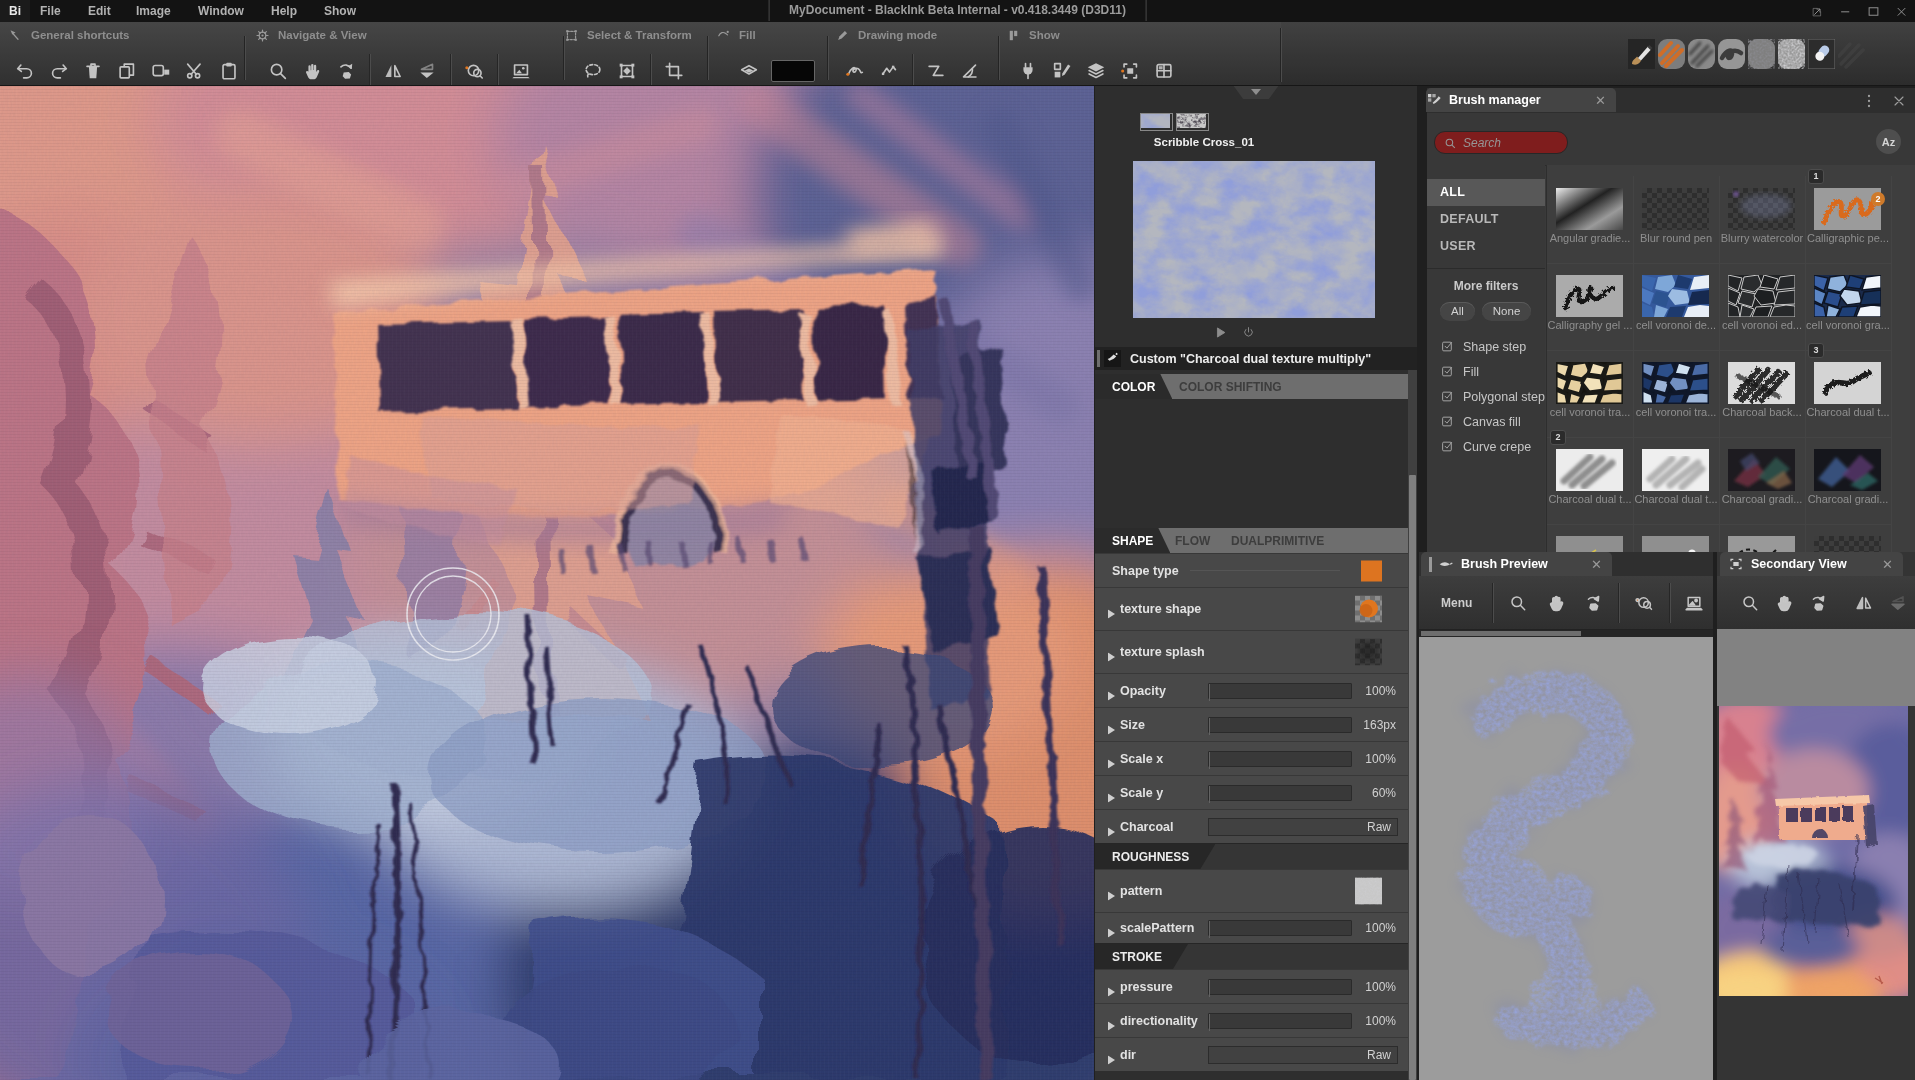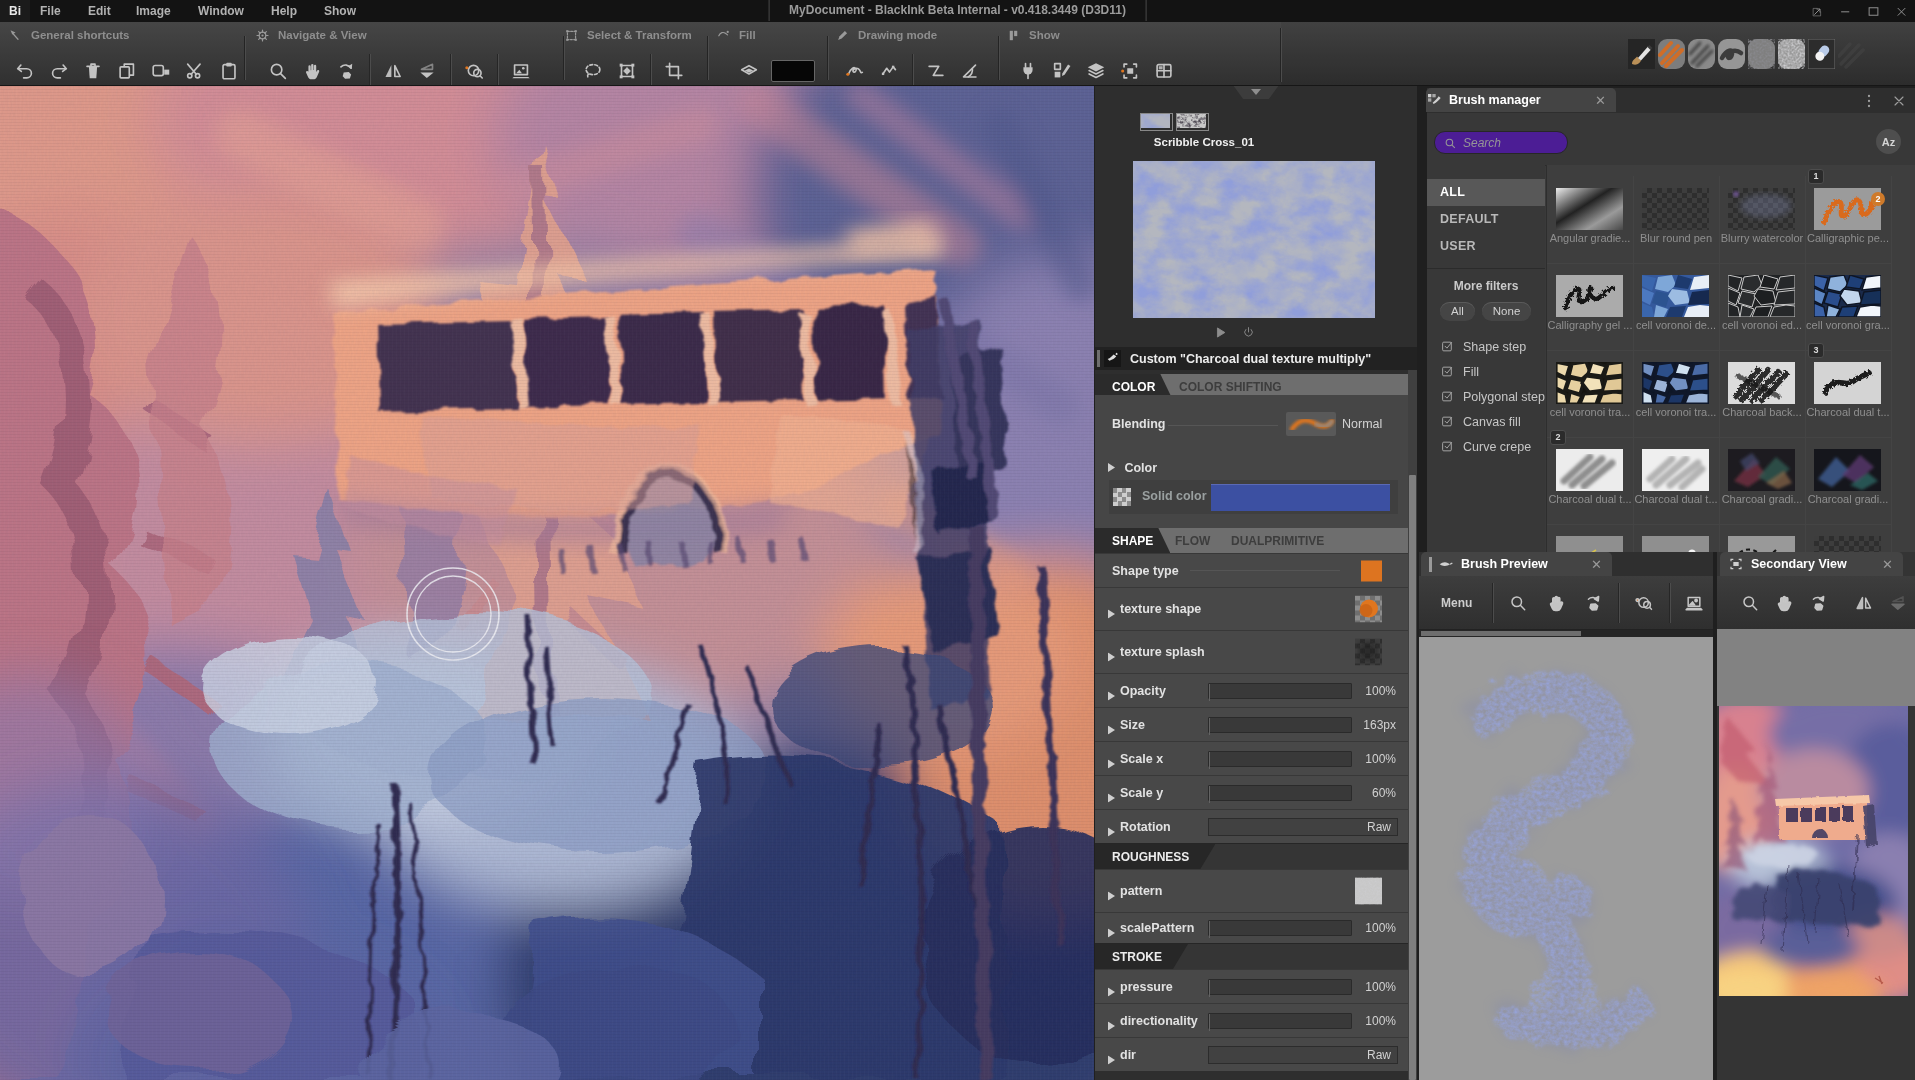--- a/index.html
+++ b/index.html
@@ -101,21 +101,21 @@
 .panel-tab .pic svg .f{fill:#d0d0d0;stroke:none;}
 .panel-tab .t{color:#ffffff;font-size:12.5px;font-weight:700;white-space:nowrap;}
 .panel-tab .x{margin-left:auto;padding-right:10px;color:#9a9a9a;font-size:13px;}
 .mgr{position:absolute;left:10px;top:3px;width:488px;height:464px;background:#3a3a3a;overflow:hidden;}
 .mgr-head{position:absolute;left:0;top:0;width:488px;height:25px;background:#2e2e2e;}
 .mgr-headbtns{position:absolute;right:8px;top:0;height:25px;display:flex;gap:14px;align-items:center;}
 .mgr-headbtns .ic{width:16px;height:16px;margin:0;}
 .mgr-headbtns .ic svg *{stroke:#9f9f9f;stroke-width:1.7;}
 .mgr-headbtns .ic svg .f{fill:#9f9f9f;stroke:none;}
 .mgr-search{position:absolute;left:0;top:25px;width:488px;height:52px;background:#383838;border-bottom:1px solid #2c2c2c;}
-.search-pill{position:absolute;left:7px;top:18px;width:132px;height:21px;border-radius:11px;background:#4c1d95;
+.search-pill{position:absolute;left:7px;top:18px;width:132px;height:21px;border-radius:11px;background:#7f1d1d;
  border:1px solid #272727;display:flex;align-items:center;color:#969696;}
 .search-pill .sic{width:13px;height:13px;margin:0 6px 0 9px;}
 .search-pill .sic svg *{stroke:#969696;stroke-width:2;fill:none;}
 .search-pill .ph{font-size:12px;font-style:italic;}
 .az{position:absolute;right:14px;top:16px;width:25px;height:25px;border-radius:50%;background:#4e4e4e;
  color:#d5d5d5;font-size:11px;font-weight:700;display:flex;align-items:center;justify-content:center;}
 .mgr-side{position:absolute;left:0;top:77px;width:118px;height:387px;background:#383838;}
 .side-item{position:relative;width:118px;height:27px;line-height:27px;padding-left:13px;box-sizing:border-box;
  color:#b9b9b9;font-size:12.5px;font-weight:700;letter-spacing:.3px;}
 .side-item.active{background:#585858;color:#fff;}
@@ -755,42 +755,20 @@
           </svg>
     </div>
     <div class="t">Custom "Charcoal dual texture multiply"</div>
   </div>
 
   <div class="tabbar" style="top:289px">
     <div class="atab">COLOR</div>
     <div class="gtab" style="left:84px">COLOR SHIFTING</div>
   </div>
 
-  <div class="colorsec">
-    <div style="position:absolute;left:17px;top:22px" class="brow-label">Blending</div>
-    <div style="position:absolute;left:73px;top:30px;width:110px;height:1px;background:#565656"></div>
-    <div style="position:absolute;left:191px;top:17px;width:50px;height:24px;background:#595959;border-radius:2px">
-      <svg width="50" height="24" viewBox="0 0 50 24">
-            <path d="M6 17 C14 6 22 7 30 12 C38 17 44 13 46 9" stroke="#e0761f" stroke-width="4.5" fill="none" stroke-linecap="round" filter="url(#soft)"></path>
-            <path d="M30 12 C38 17 44 13 46 9" stroke="#8a8a8a" stroke-width="3" fill="none" stroke-linecap="round" filter="url(#soft)"></path>
-          </svg>
-    </div>
-    <div style="position:absolute;left:247px;top:22px;font-weight:400;color:#d2d2d2;font-size:12.5px">Normal</div>
-    <div style="position:absolute;left:12px;top:63px">
-      <span class="caret"><svg viewBox="0 0 8 9" width="8" height="9">
-              <path class="f" d="M1 0 L8 4.5 L1 9 Z" fill="#cfcfcf"></path>
-            </svg></span>
-      <span class="brow-label" style="margin-left:5px">Color</span>
-    </div>
-    <div style="position:absolute;left:14px;top:85px;width:289px;height:34px;background:#3f3f3f">
-      <div style="position:absolute;left:4px;top:8px;width:18px;height:18px;background:repeating-conic-gradient(#cdcdcd 0 25%,#8b8b8b 0 50%) 0 0/9px 9px"></div>
-      <div style="position:absolute;left:33px;top:9px;font-size:12.5px;font-weight:700" class="muted">Solid color</div>
-      <div id="solidColor" style="position: absolute; left: 102px; top: 4px; width: 179px; height: 26px; border-top: 1px solid rgb(90, 105, 181); background: rgb(60, 80, 162);"></div>
-    </div>
-  </div>
 
   <div class="tabbar" style="top:443px">
     <div class="atab">SHAPE</div>
     <div class="gtab" style="left:80px">FLOW</div>
     <div class="gtab" style="left:136px">DUALPRIMITIVE</div>
   </div>
 
   <div class="rows" id="propsRows">
         <div class="prow" style="height: 33px;">
           <span class="lab" style="left:17px">Shape type</span>
@@ -847,21 +825,21 @@
               <path d="M1 0 L8 4.5 L1 9 Z" fill="#cfcfcf"></path>
             </svg></span>
   <span class="lab">Scale y</span>
           <span class="slider"><span class="sfill" style="width:60%"></span></span>
        <span class="pval">60%</span>
         </div>
         <div class="prow" style="height: 33px;">
           <span class="car"><svg viewBox="0 0 8 9" width="8" height="9">
               <path d="M1 0 L8 4.5 L1 9 Z" fill="#cfcfcf"></path>
             </svg></span>
-  <span class="lab">Rotation</span>
+  <span class="lab">Charcoal</span>
           <span class="wideraw">
             <span>Raw</span>
           </span>
         </div>
         <div class="sec-head">
           <span class="tab">ROUGHNESS</span>
         </div>
         <div class="prow" style="height: 42px;">
           <span class="car"><svg viewBox="0 0 8 9" width="8" height="9">
               <path d="M1 0 L8 4.5 L1 9 Z" fill="#cfcfcf"></path>

